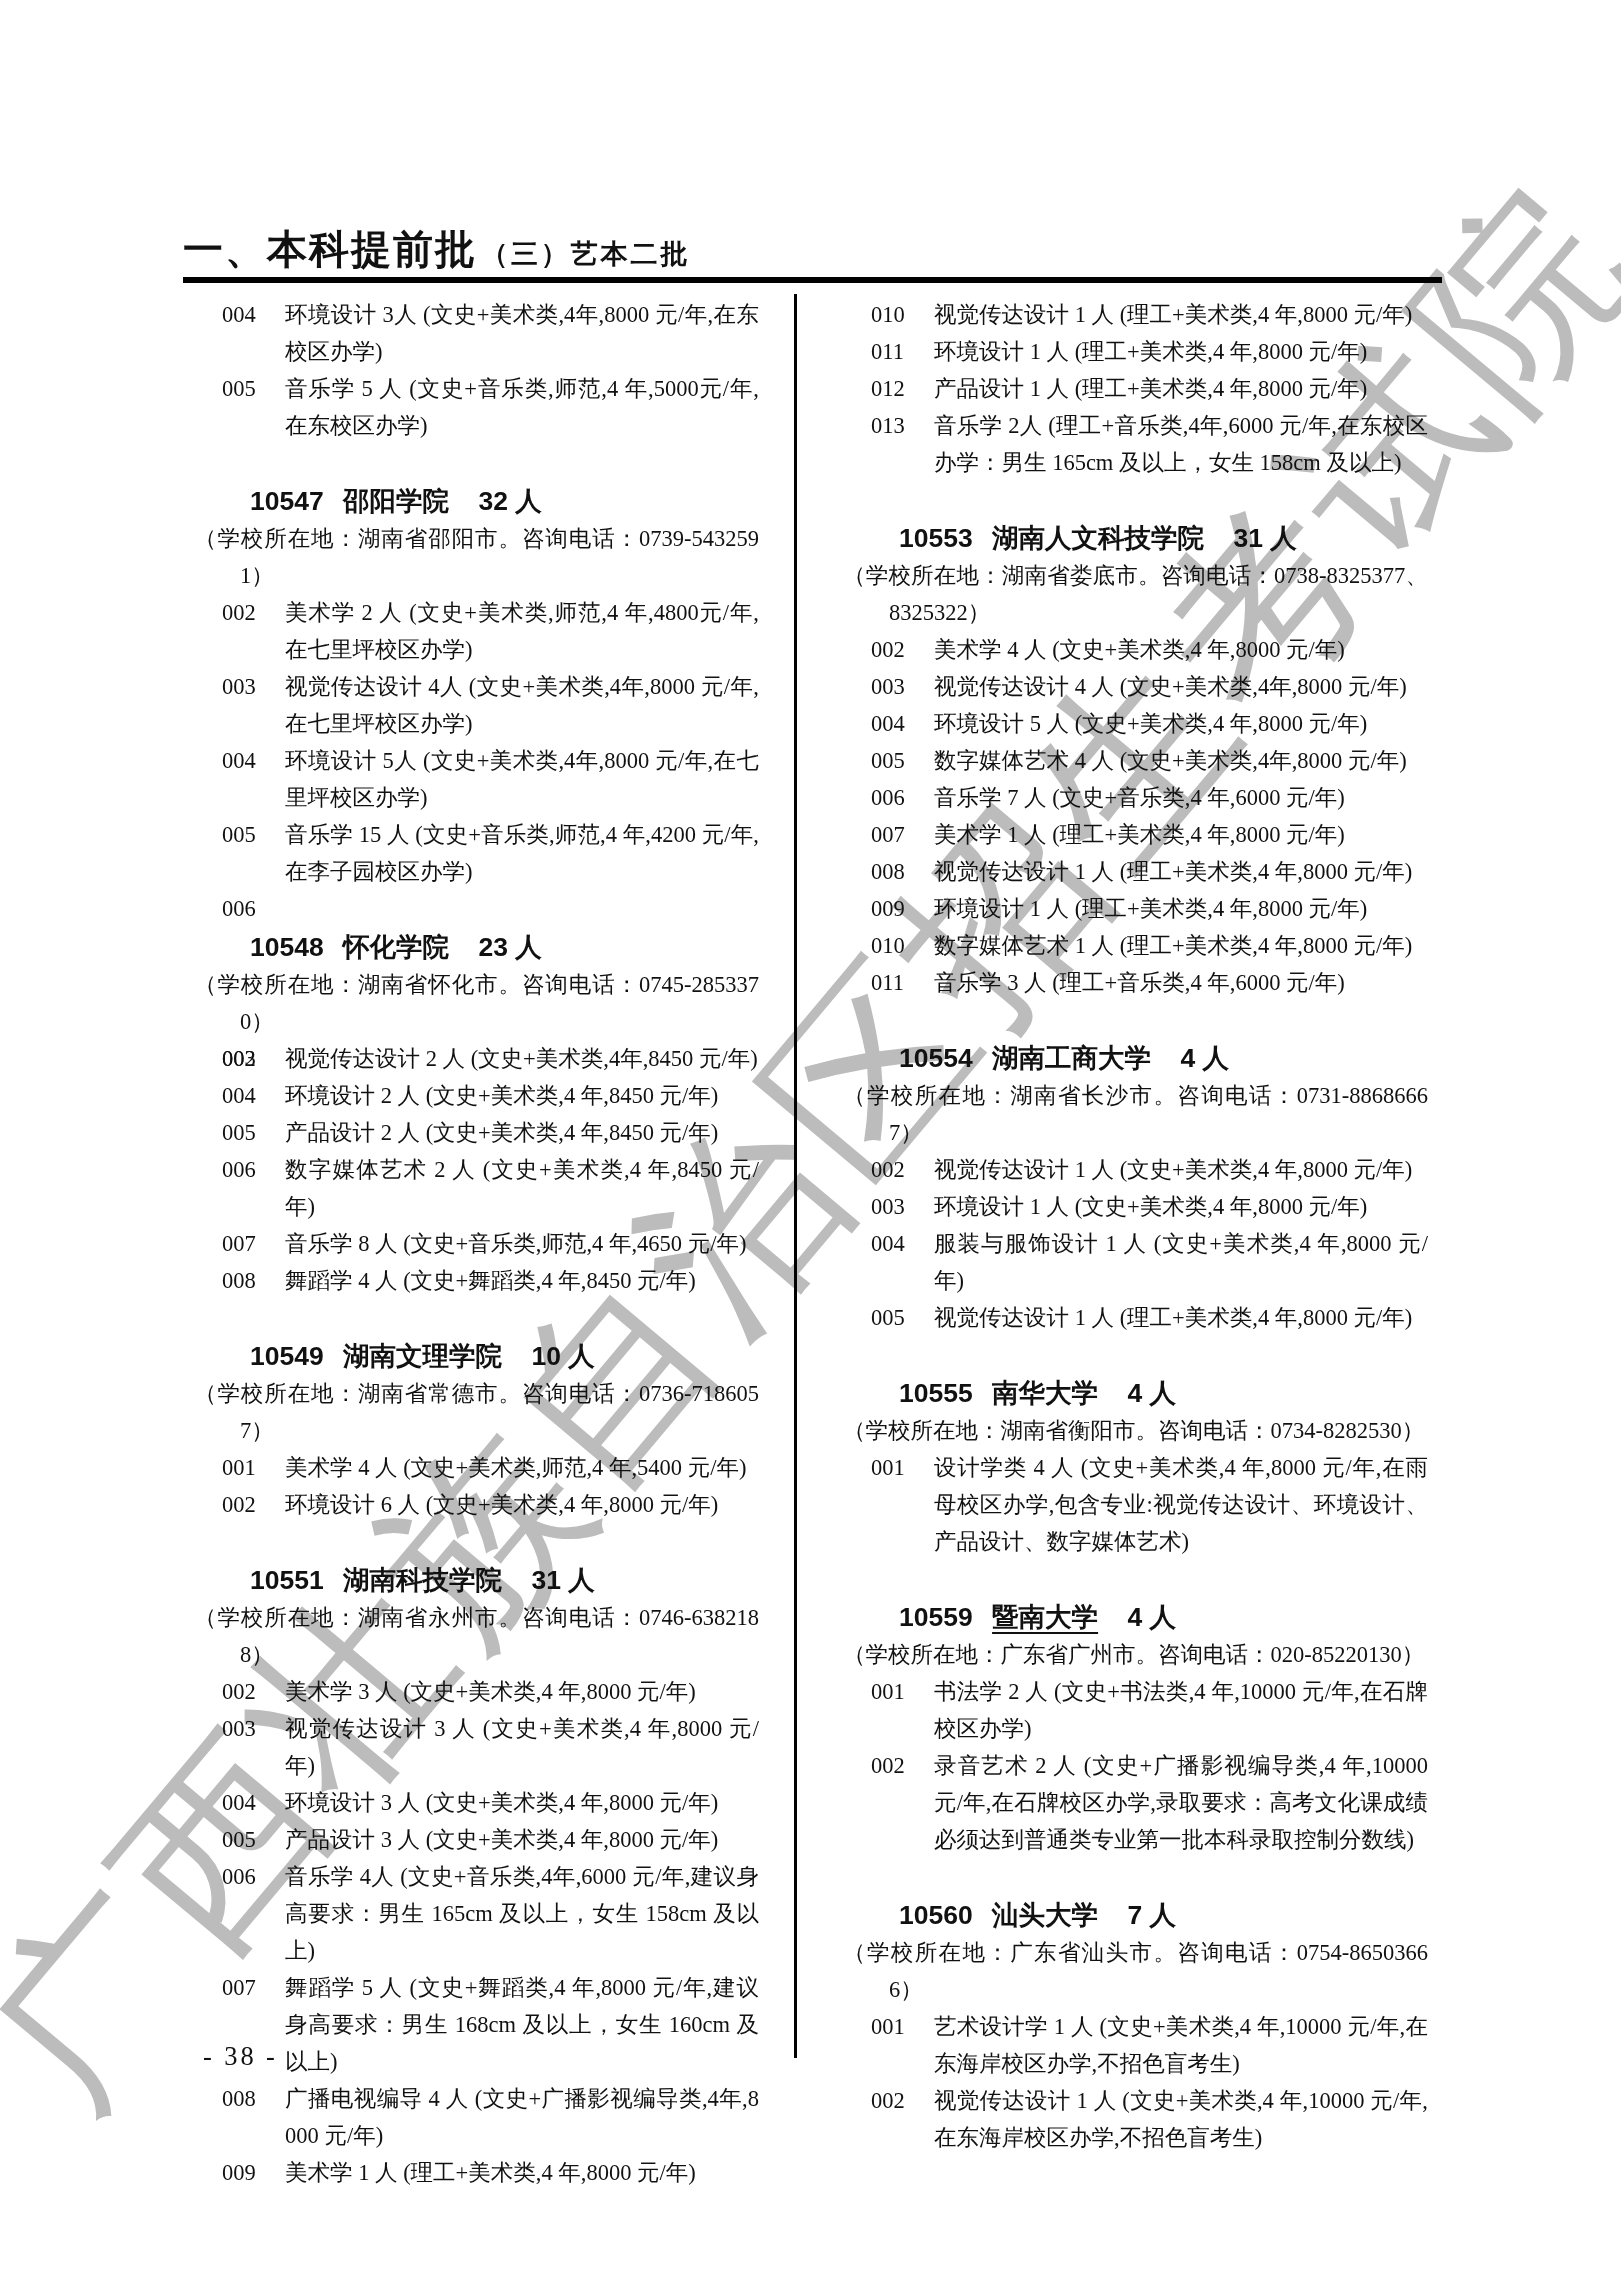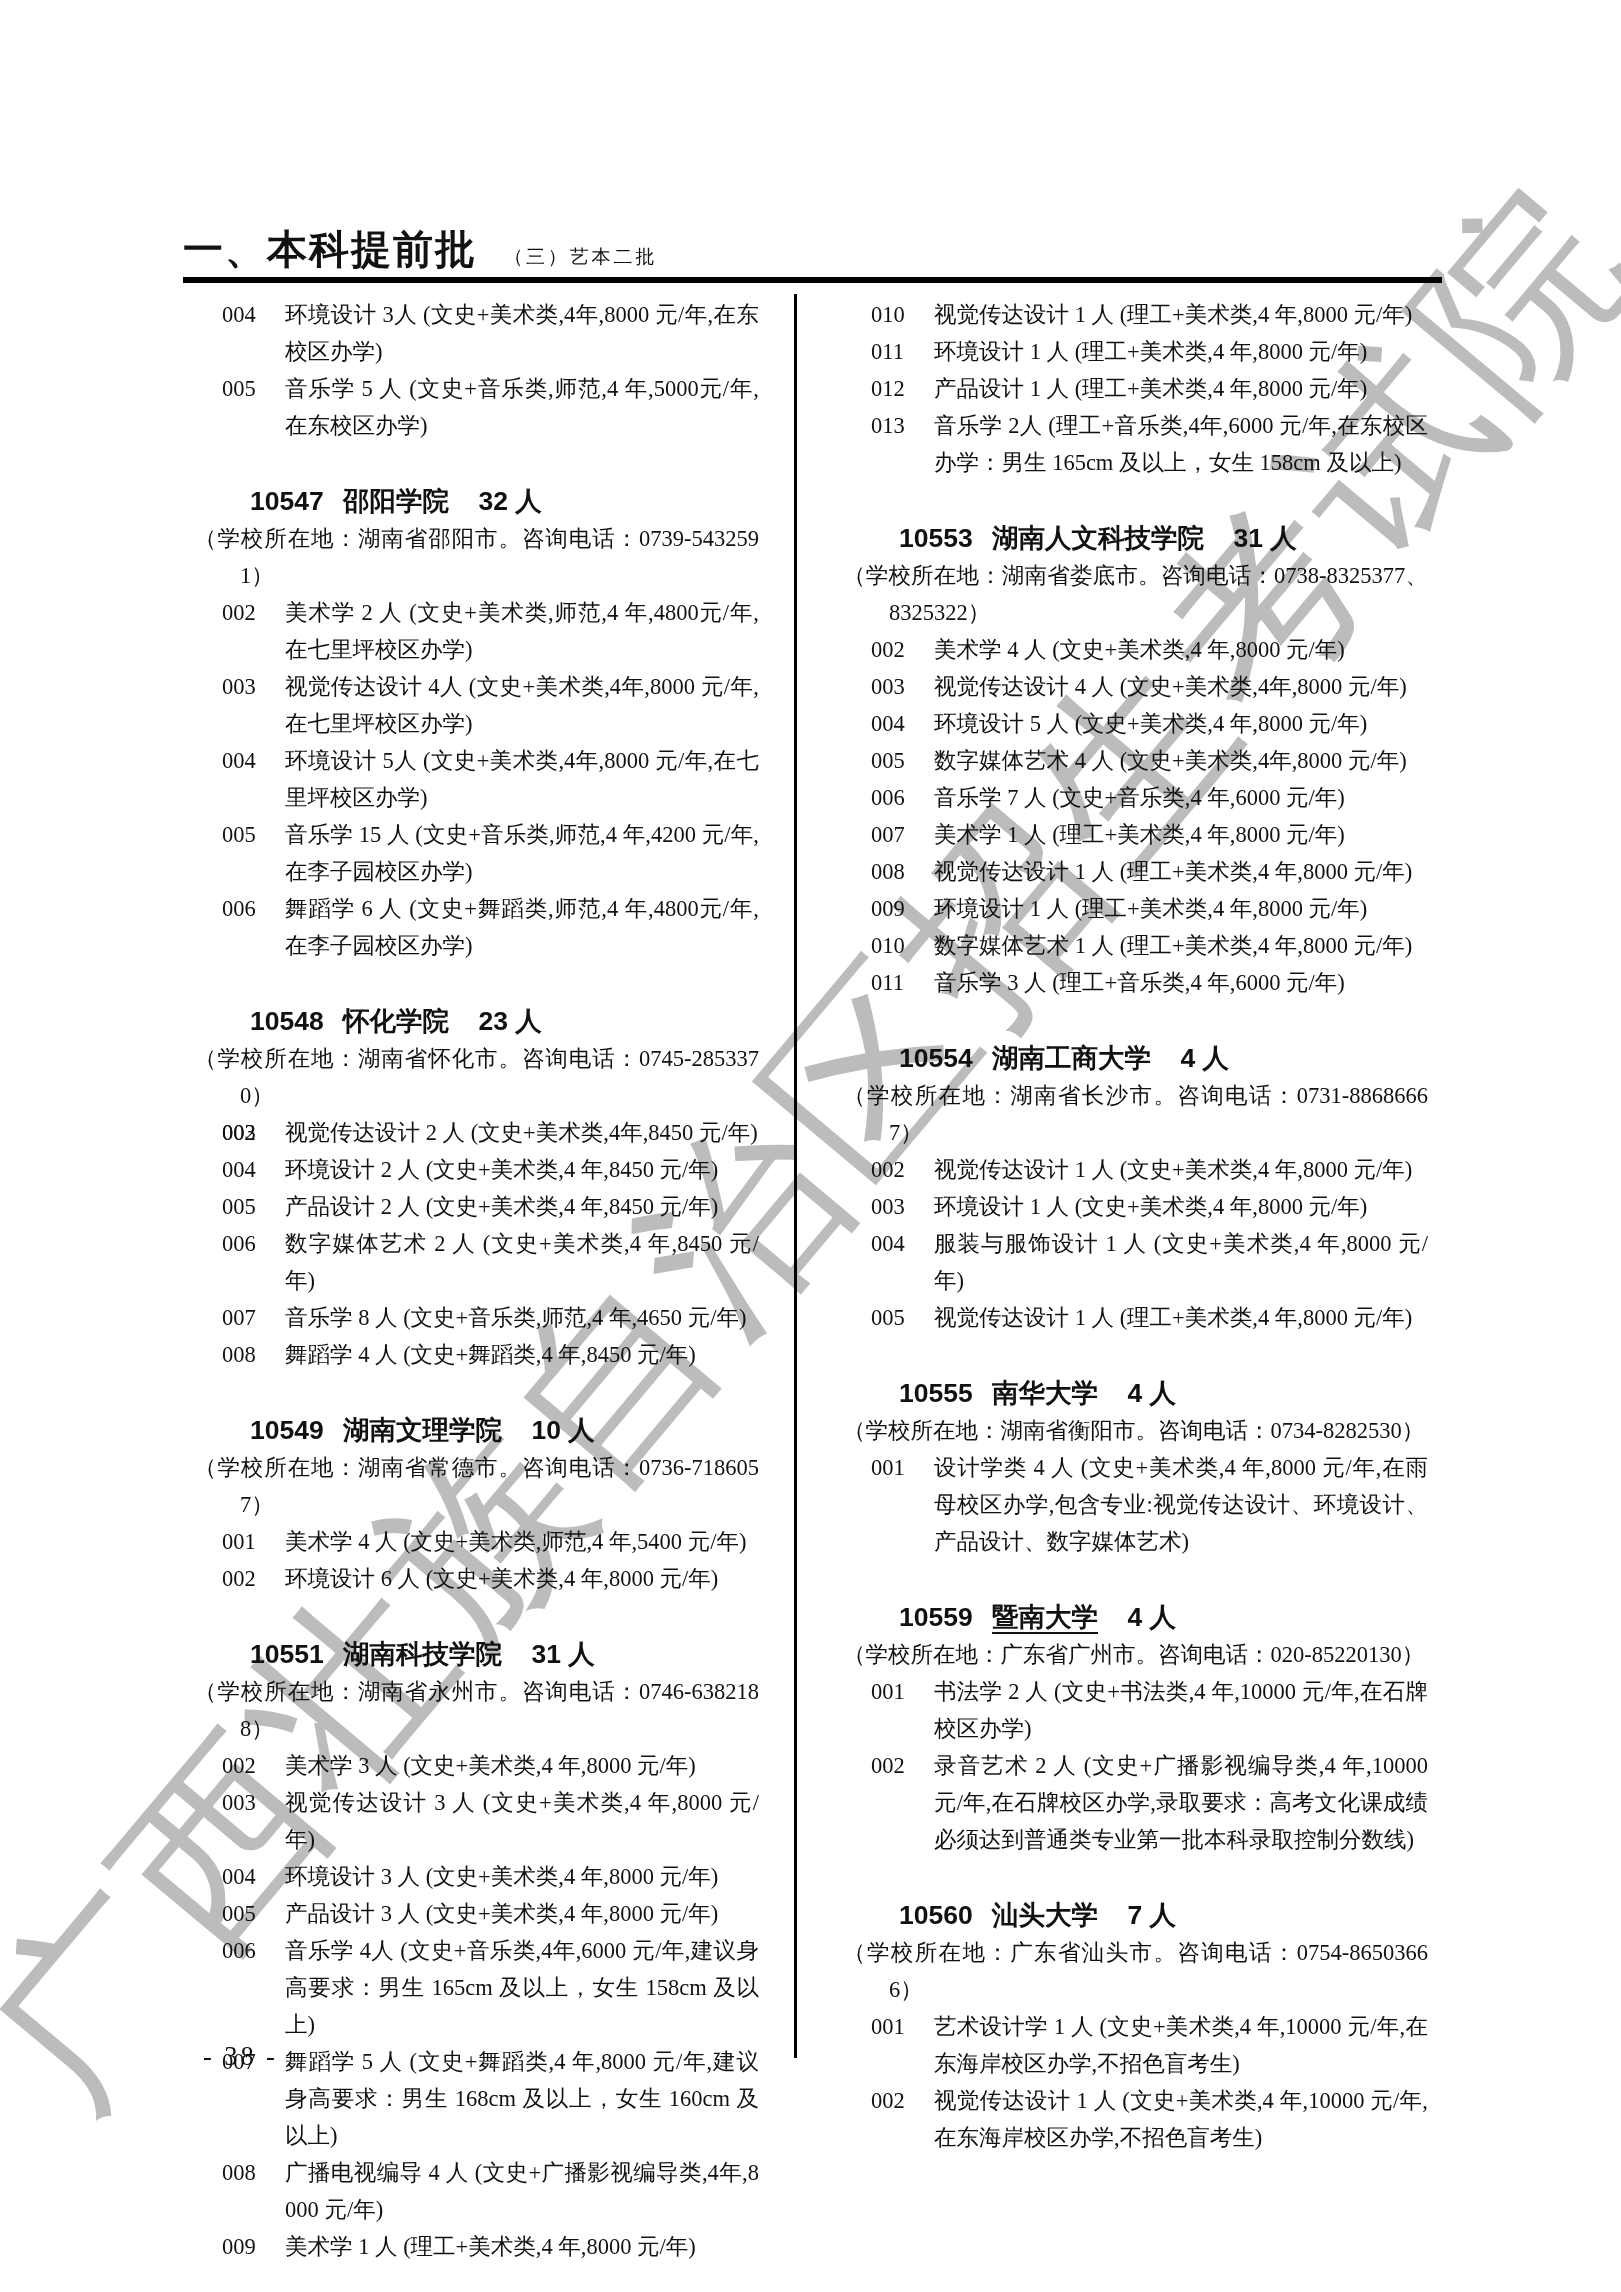--- a/index.html
+++ b/index.html
@@ -18,21 +18,21 @@
     font-size:194px;letter-spacing:7.8px;white-space:nowrap;
     font-family:"Liberation Serif","DejaVu Serif",serif;
     z-index:0;pointer-events:none;
   }
   .header{
     position:absolute;left:183px;top:222px;z-index:2;
     font-family:"Liberation Sans","DejaVu Sans",sans-serif;
     white-space:nowrap;
   }
   .title{font-size:40px;font-weight:bold;letter-spacing:2px;}
-  .subtitle{font-size:19px;font-weight:400;margin-left:27px;letter-spacing:2.9px;}
+  .subtitle{font-size:27px;font-weight:700;margin-left:4px;letter-spacing:2.9px;}
   .rule{
     position:absolute;left:183px;top:277px;width:1259px;height:5.9px;
     background:#000;z-index:2;
   }
   .divider{
     position:absolute;left:794px;top:294px;width:2.9px;height:1764px;
     background:#000;z-index:2;
   }
   .col{
     position:absolute;top:296px;z-index:1;
@@ -103,21 +103,20 @@
           <div class="entry">
     <span class="code">004</span>
     <span class="etext">环境设计 5人 (文史+美术类,4年,8000 元/年,在七里坪校区办学)</span>
   </div>
           <div class="entry">
     <span class="code">005</span>
     <span class="etext">音乐学 15 人 (文史+音乐类,师范,4 年,4200 元/年,在李子园校区办学)</span>
   </div>
           <div class="entry">
     <span class="code">006</span>
-    <span class="etext">舞蹈学 6 人 (文史+舞蹈类,师范,4 年,4800元/年,在李子园校区办学)</span>
   </div>
         </div>
   </div>
       <div class="sec">
     <div class="sec-head">
       <span class="scode">10548</span>
       <span class="sname">怀化学院</span>
       <span class="squota">23 人</span>
     </div>
     <div class="info">（学校所在地：湖南省怀化市。咨询电话：0745-2853370）</div>

